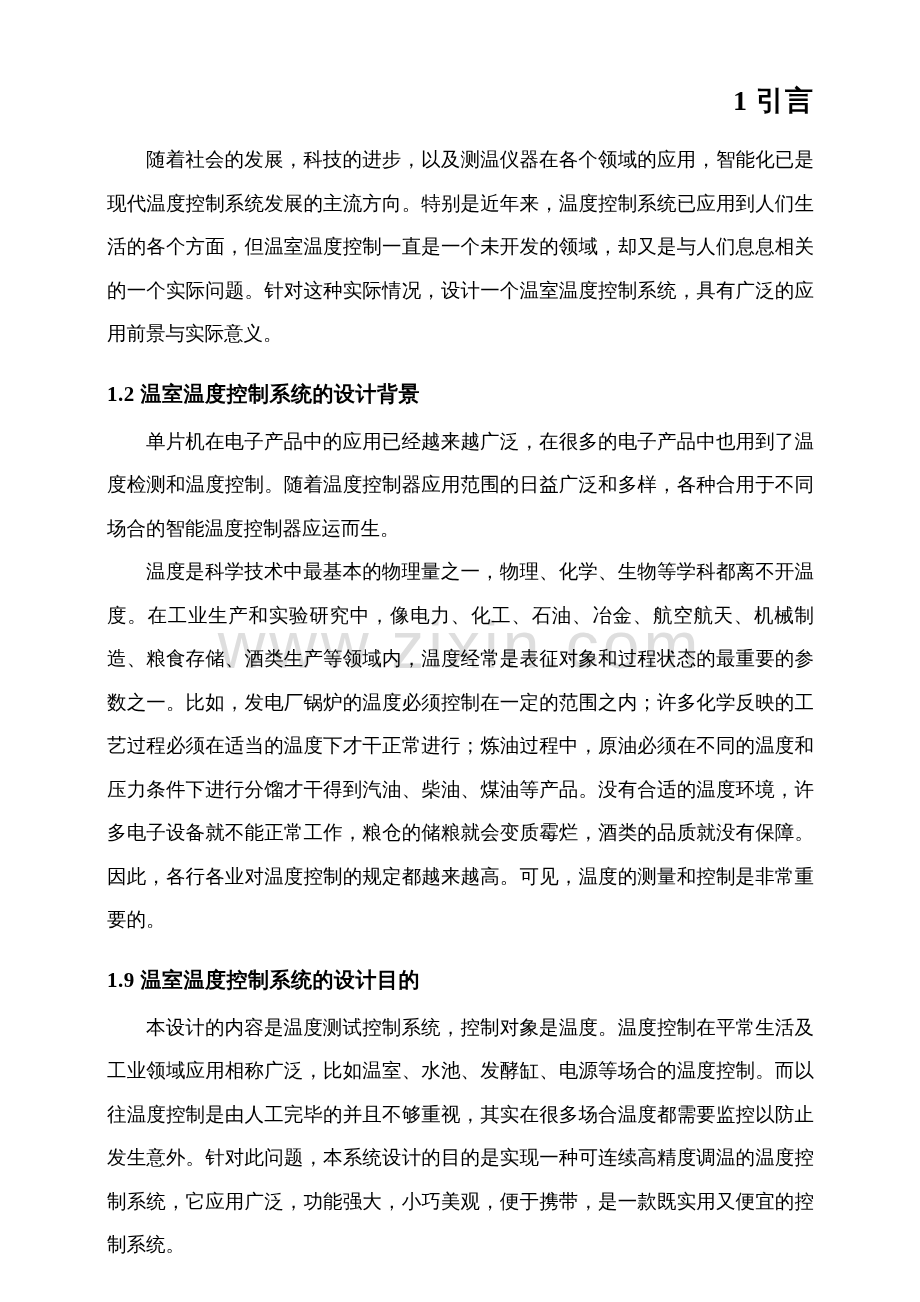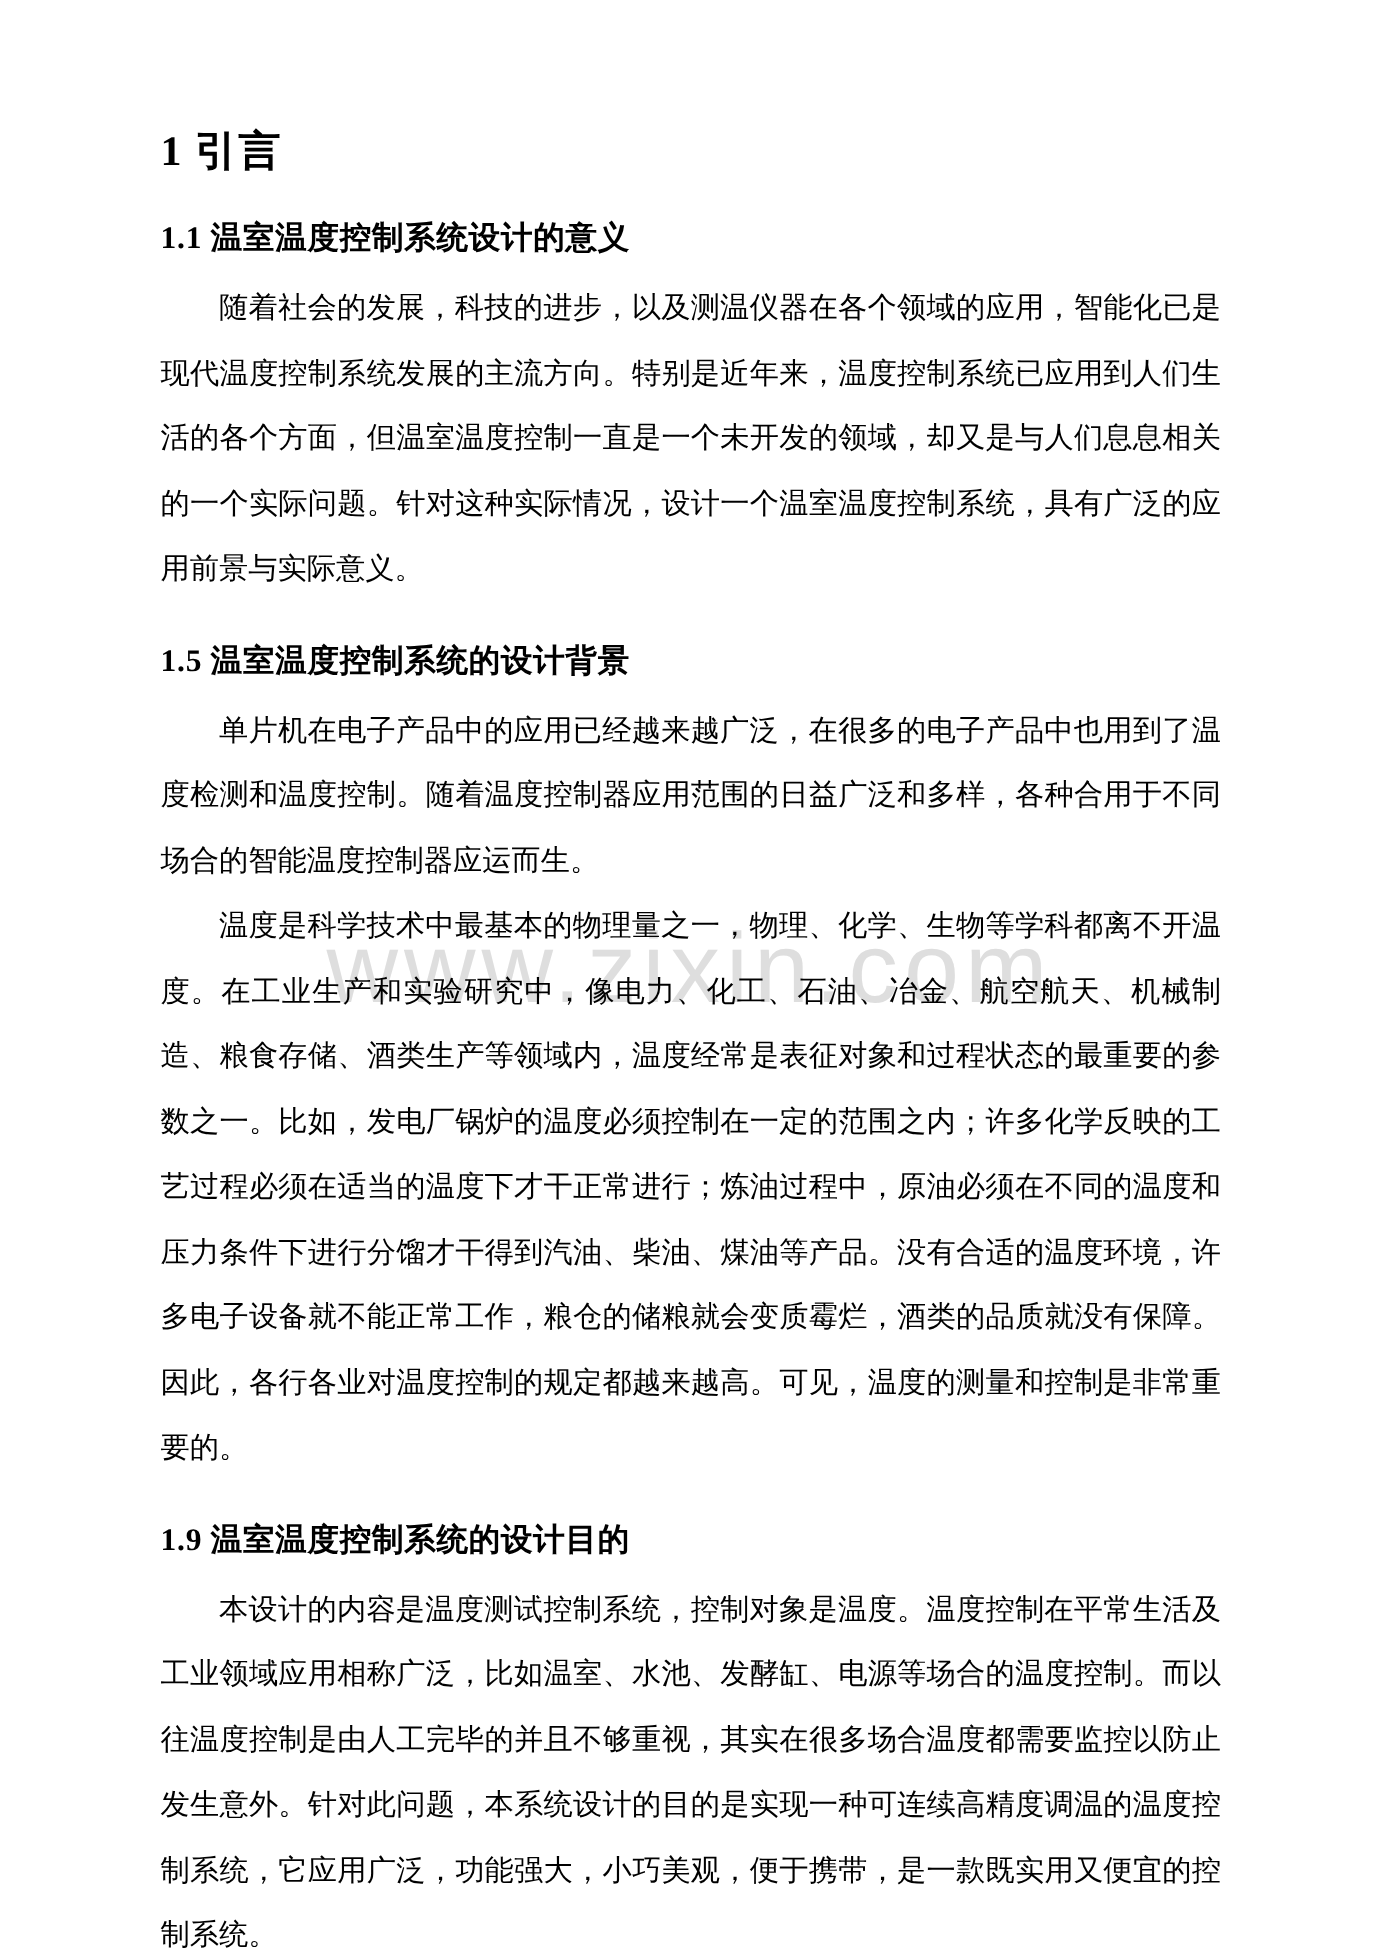--- a/index.html
+++ b/index.html
@@ -24,21 +24,21 @@
     left: 50%;
     transform: translate(-50%, -50%);
     font-size: 66px;
     letter-spacing: 4px;
     color: rgba(160, 160, 160, 0.35);
     white-space: nowrap;
     pointer-events: none;
     font-family: Liberation Sans, sans-serif;
   }
   .doc-title {
-    text-align: left;
+    text-align: right;
     font-size: 28px;
     font-weight: bold;
     margin: 0 0 18px 0;
     letter-spacing: 1px;
   }
   .section-heading {
     font-size: 21px;
     font-weight: bold;
     margin: 24px 0 12px 0;
     letter-spacing: 0.5px;
@@ -58,26 +58,25 @@
 </head>
 <body>
 
 <div class="page">
 
   <div class="watermark">www.zixin.com</div>
 
   <h1 class="doc-title">1 引言</h1>
 
   <div class="section">
-    <h2 class="section-heading">1.1 温室温度控制系统设计的意义</h2>
     <p class="body-paragraph">随着社会的发展，科技的进步，以及测温仪器在各个领域的应用，智能化已是现代温度控制系统发展的主流方向。特别是近年来，温度控制系统已应用到人们生活的各个方面，但温室温度控制一直是一个未开发的领域，却又是与人们息息相关的一个实际问题。针对这种实际情况，设计一个温室温度控制系统，具有广泛的应用前景与实际意义。</p>
   </div>
 
   <div class="section">
-    <h2 class="section-heading">1.5 温室温度控制系统的设计背景</h2>
+    <h2 class="section-heading">1.2 温室温度控制系统的设计背景</h2>
     <p class="body-paragraph">单片机在电子产品中的应用已经越来越广泛，在很多的电子产品中也用到了温度检测和温度控制。随着温度控制器应用范围的日益广泛和多样，各种合用于不同场合的智能温度控制器应运而生。</p>
     <p class="body-paragraph">温度是科学技术中最基本的物理量之一，物理、化学、生物等学科都离不开温度。在工业生产和实验研究中，像电力、化工、石油、冶金、航空航天、机械制造、粮食存储、酒类生产等领域内，温度经常是表征对象和过程状态的最重要的参数之一。比如，发电厂锅炉的温度必须控制在一定的范围之内；许多化学反映的工艺过程必须在适当的温度下才干正常进行；炼油过程中，原油必须在不同的温度和压力条件下进行分馏才干得到汽油、柴油、煤油等产品。没有合适的温度环境，许多电子设备就不能正常工作，粮仓的储粮就会变质霉烂，酒类的品质就没有保障。因此，各行各业对温度控制的规定都越来越高。可见，温度的测量和控制是非常重要的。</p>
   </div>
 
   <div class="section">
     <h2 class="section-heading">1.9 温室温度控制系统的设计目的</h2>
     <p class="body-paragraph">本设计的内容是温度测试控制系统，控制对象是温度。温度控制在平常生活及工业领域应用相称广泛，比如温室、水池、发酵缸、电源等场合的温度控制。而以往温度控制是由人工完毕的并且不够重视，其实在很多场合温度都需要监控以防止发生意外。针对此问题，本系统设计的目的是实现一种可连续高精度调温的温度控制系统，它应用广泛，功能强大，小巧美观，便于携带，是一款既实用又便宜的控制系统。</p>
   </div>
 
 </div>

